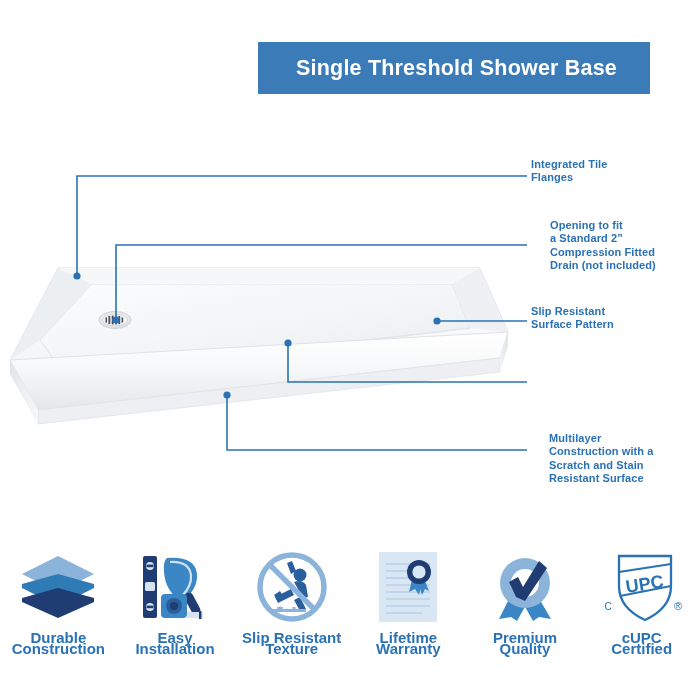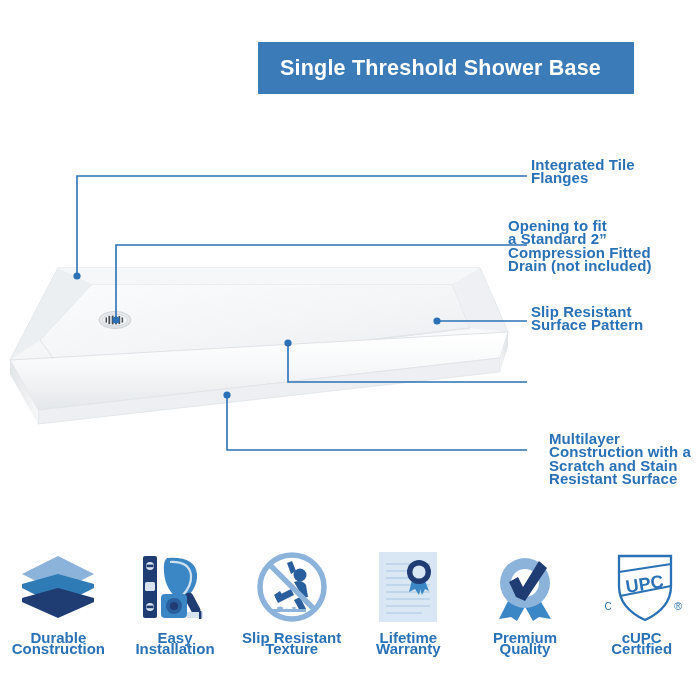--- a/index.html
+++ b/index.html
@@ -11,43 +11,43 @@
     position:relative;
   }
   .stage{position:absolute;left:0;top:0;width:700px;height:700px;}
 
   
   .banner{
     position:absolute;
     left:258px;top:42px;
     width:376px;height:52px;
     background:#3b7cb8;
-    display:flex;align-items:center;
+    display:flex;align-items:center;padding-left:16px;
   }
   .banner-title{
     color:#ffffff;
     font-size:21.5px;
     font-weight:bold;
     letter-spacing:.2px;
     margin-left:22px;
     white-space:nowrap;
   }
 
   
   .callout{
     position:absolute;
     color:#2a72b5;
-    font-size:15px;
+    font-size:11px;
     font-weight:bold;
     line-height:13.4px;
     white-space:pre-line;
     letter-spacing:.1px;
   }
   .c1{left:531px;top:158px;}
-  .c2{left:508px;top:219px;}
+  .c2{left:550px;top:219px;}
   .c3{left:531px;top:305px;}
   .c4{left:531px;top:364px;}
   .c5{left:549px;top:432px;}
 
   
   .leaders{position:absolute;left:0;top:0;width:700px;height:700px;}
 
   
   .base{position:absolute;left:0;top:240px;width:520px;height:190px;}
 

